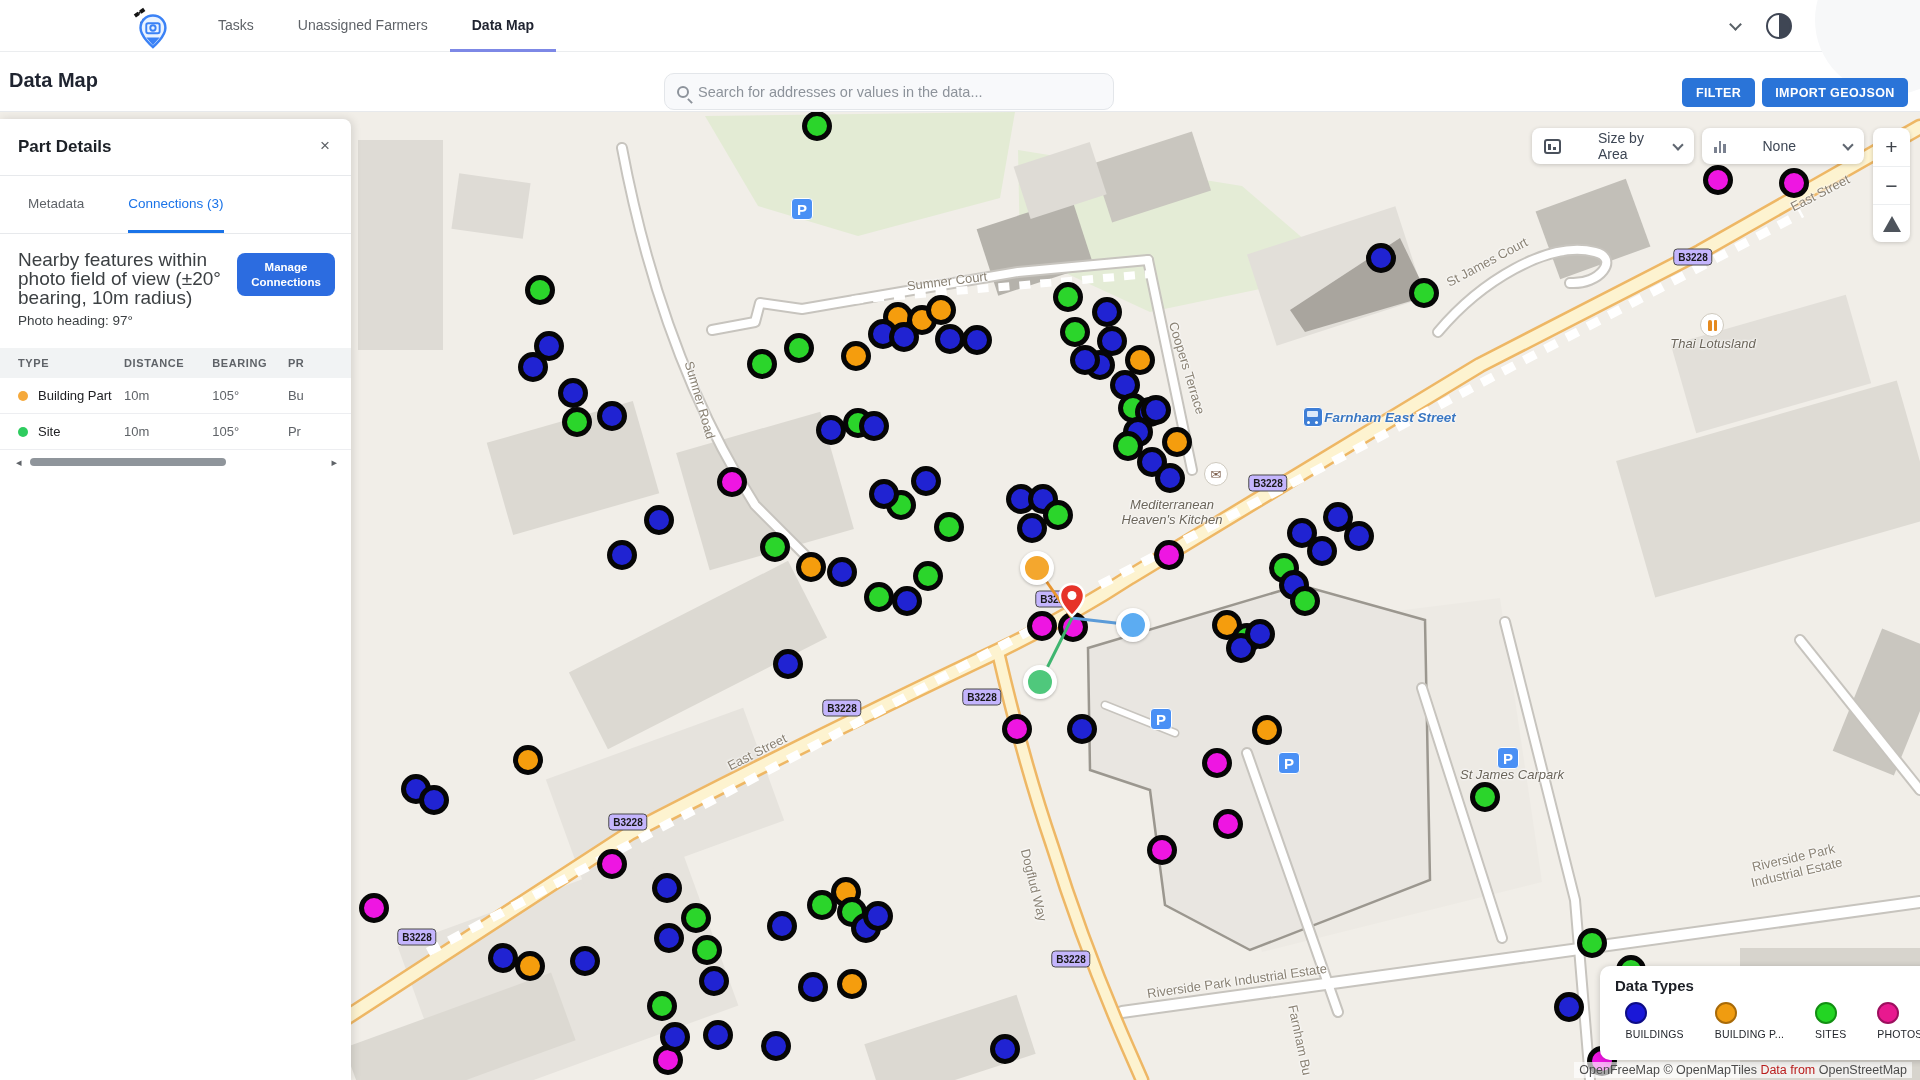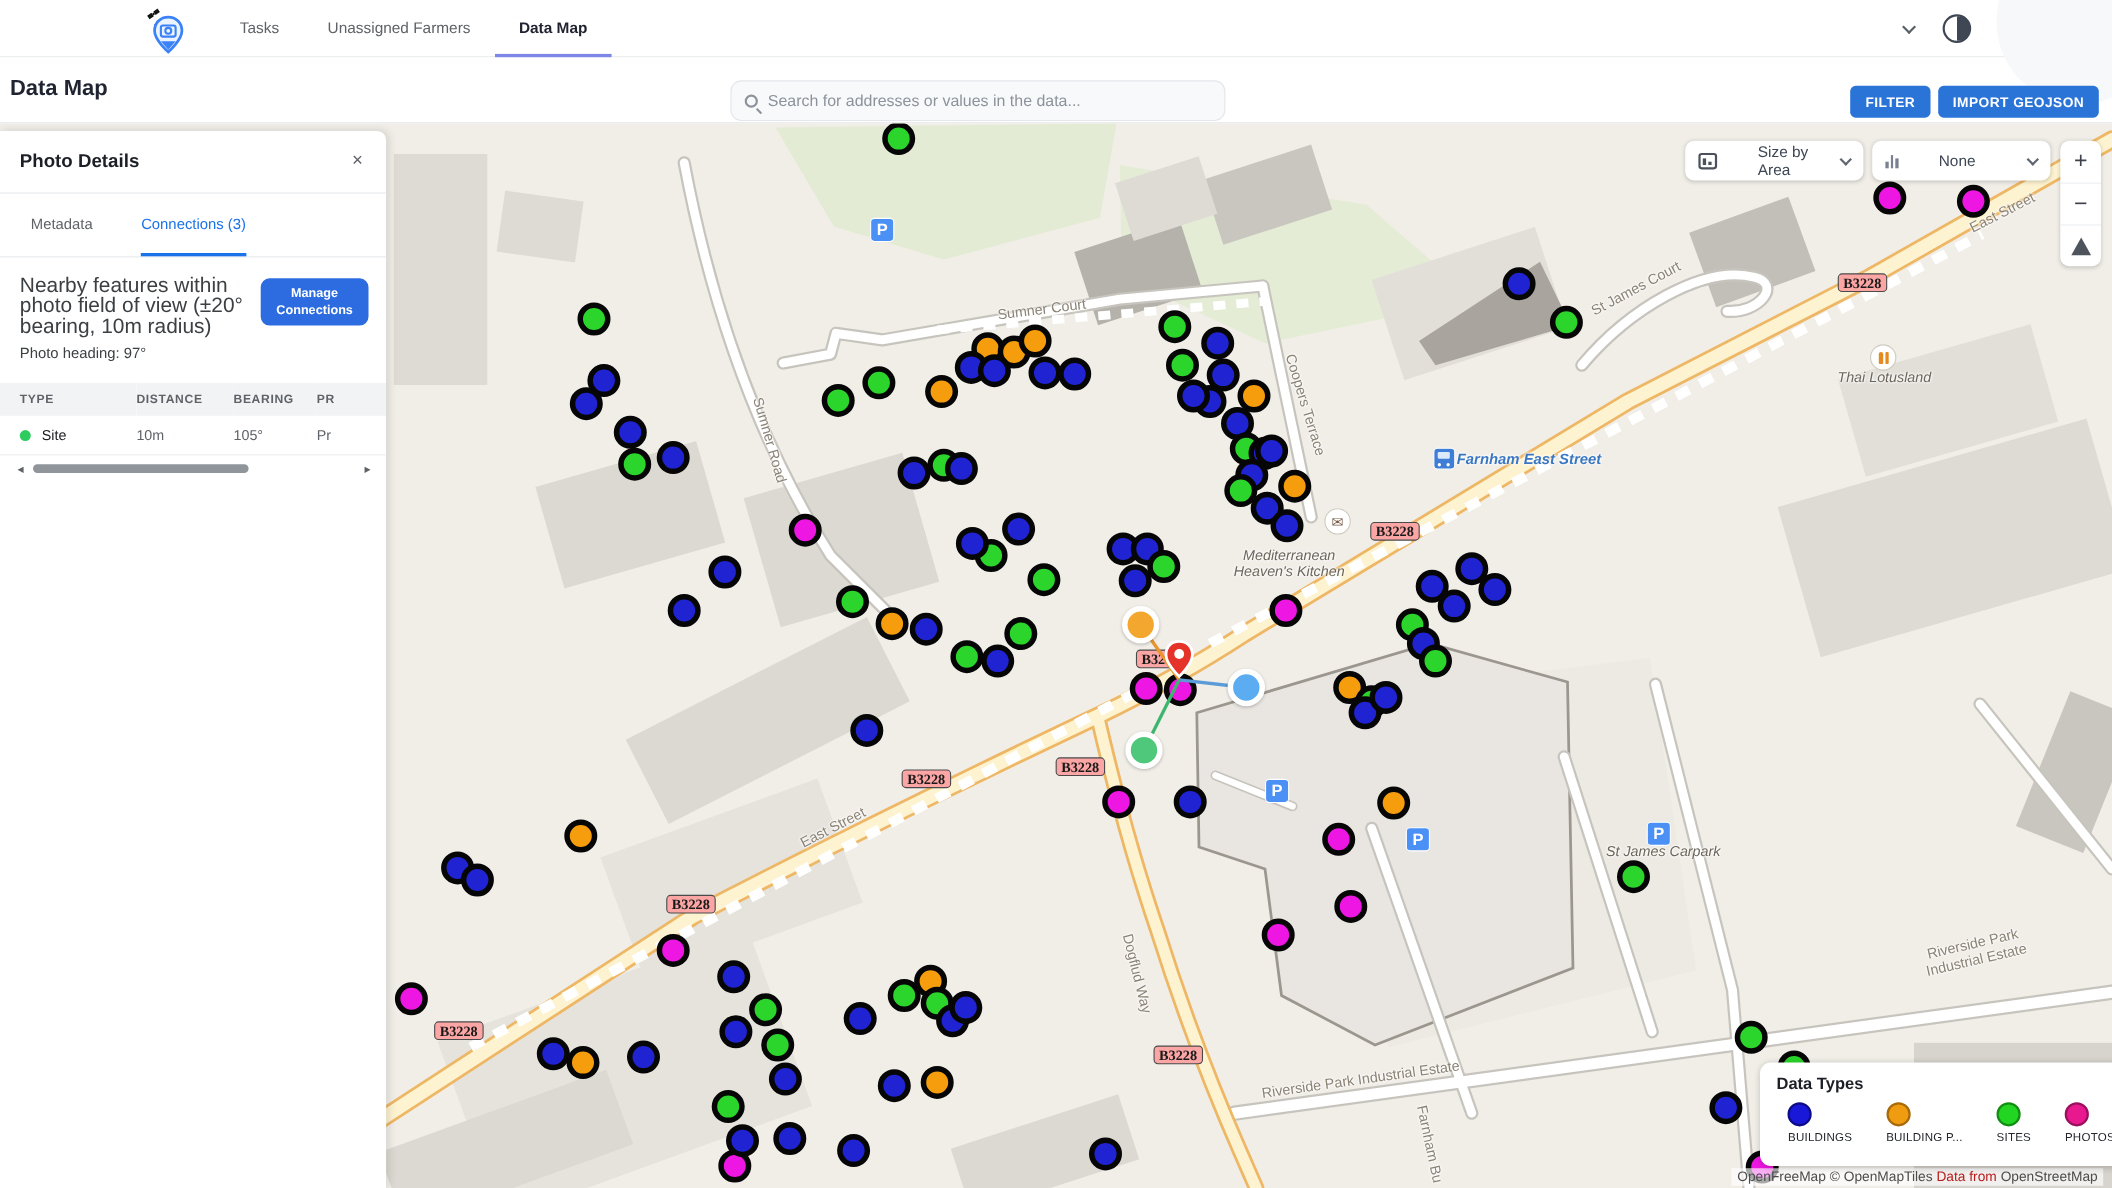--- a/index.html
+++ b/index.html
@@ -28,21 +28,21 @@
   .hbtn { position:absolute; top:78px; height:29px; border:none; border-radius:5px; background:#2a74d8; color:#fff; font-weight:bold; font-size:12.5px; letter-spacing:.4px; font-family:"Liberation Sans",sans-serif; cursor:pointer; z-index:60; }
   #filter-btn { left:1682px; width:73px; }
   #import-btn { left:1762px; width:146px; }
 
   
   .map { position:absolute; left:0; top:112px; width:1920px; height:968px; background:#f1eee8; overflow:hidden; z-index:1; }
   .map svg.base { position:absolute; left:0; top:-112px; }
   .map-label { position:absolute; transform:translate(-50%,-50%); font-size:13px; color:#8a8274; white-space:pre-line; text-align:center; text-shadow:0 0 3px #fff,0 0 3px #fff,0 0 2px #fff; z-index:3; pointer-events:none; }
   .map-label.place { font-style:italic; color:#6b655a; }
   .map-label.transit { color:#3a77c2; font-style:italic; font-weight:bold; font-size:13.5px; }
-  .badge { position:absolute; transform:translate(-50%,-50%); background:#fca5a5; border:1.5px solid #4a4a4a; border-radius:4px; font-size:13px; font-weight:bold; color:#191919; padding:0px 4px; line-height:15px; z-index:3;font-family:Liberation Serif, serif; }
+  .badge { position:absolute; transform:translate(-50%,-50%); background:#c4b5fd; border:1.5px solid #4a4a4a; border-radius:4px; font-size:10px; font-weight:bold; color:#191919; padding:0px 4px; line-height:15px; z-index:3; }
   .poi { position:absolute; transform:translate(-50%,-50%); z-index:3; }
   .poi-p { width:22px; height:22px; background:#4a90f5; border-radius:4px; color:#fff; font-weight:bold; font-size:15px; text-align:center; line-height:22px; border:1.5px solid #fff; }
   .poi-circle { width:24px; height:24px; border-radius:50%; background:#fff; border:1px solid #cfcabf; display:flex; align-items:center; justify-content:center; }
   .poi-mail { color:#7a5c49; font-size:13px; line-height:1; }
   .poi-rest { display:flex; gap:2.5px; align-items:center; }
   .poi-rest i { display:block; width:2.5px; height:11px; background:#e58a1f; border-radius:1px; }
   .poi-rest i:first-child { width:4px; border-radius:2px 2px 1px 1px; }
   .poi-bus { width:20px; height:20px; background:#3e7ed6; border-radius:4px; position:relative; border:1.5px solid #fff; }
   .poi-bus::before { content:""; position:absolute; left:3px; top:3px; width:11px; height:6px; background:#dce9fa; border-radius:1px; }
   .poi-bus::after { content:""; position:absolute; left:3px; bottom:2px; width:3px; height:3px; background:#fff; border-radius:50%; box-shadow:8px 0 0 #fff; }
@@ -438,21 +438,21 @@
         <div class="legend-label">PHOTOS</div>
       </div>
     </div>
 </div>
 <div class="attribution">
   <span>OpenFreeMap © OpenMapTiles </span><b>Data from</b><span> OpenStreetMap</span>
 </div>
 
 <div class="panel">
   <div class="panel-header">
-    <div class="panel-title">Photo Details</div>
+    <div class="panel-title">Part Details</div>
     <div class="panel-close">×</div>
   </div>
   <div class="panel-tabs">
     <div class="ptab">Metadata</div>
     <div class="ptab active">Connections (3)</div>
   </div>
   <div class="panel-desc">
     <div class="desc-text">Nearby features within photo field of view (±20° bearing, 10m radius)</div>
     <div class="desc-heading">Photo heading: 97°</div>
     <button class="manage-btn">Manage Connections</button>
@@ -460,20 +460,26 @@
   <table class="ptable">
     <thead>
       <tr>
         <th class="c1">TYPE</th>
         <th class="c2">DISTANCE</th>
         <th class="c3">BEARING</th>
         <th class="c4">PR</th>
       </tr>
     </thead>
     <tbody id="ptable-body">
+        <tr>
+          <td class="c1 tname"><span class="tdot" style="background:#f5a93c"></span>Building Part</td>
+          <td class="c2">10m</td>
+          <td class="c3">105°</td>
+          <td class="c4">Bu</td>
+        </tr>
         <tr>
           <td class="c1 tname"><span class="tdot" style="background:#2ecc5f"></span>Site</td>
           <td class="c2">10m</td>
           <td class="c3">105°</td>
           <td class="c4">Pr</td>
         </tr>
       </tbody>
   </table>
   <div class="hscroll">
     <span class="hs-arrow" style="left:16px">◂</span>

